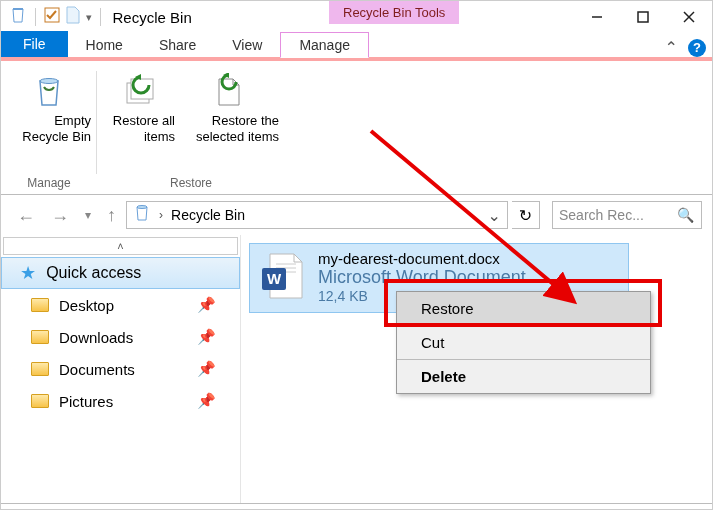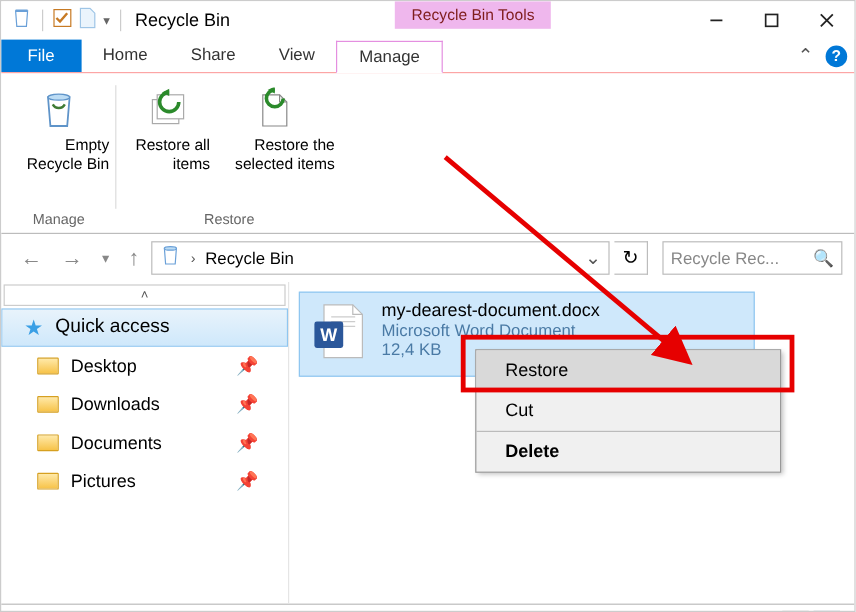--- a/index.html
+++ b/index.html
@@ -4,21 +4,21 @@
 <style>
   * { box-sizing: border-box; margin: 0; padding: 0; font-family: "Segoe UI", Arial, sans-serif; }
   body { background: #fff; width: 713px; height: 510px; overflow: hidden; position: relative; border: 1px solid #ccc; }
   .titlebar { display: flex; align-items: center; height: 32px; background: #fff; padding-left: 8px; }
   .qat { display: flex; align-items: center; gap: 6px; }
   .qat .sep { width: 1px; height: 18px; background: #ccc; margin: 0 2px; }
   .title { margin-left: 10px; font-size: 15px; }
   .contextual { position: absolute; left: 328px; top: 0; background: #efb7ed; color: #7f1d1d; font-size: 13px; padding: 4px 14px; }
   .winctrls { margin-left: auto; display: flex; }
   .winctrls div { width: 46px; height: 32px; display: flex; align-items: center; justify-content: center; font-size: 15px; color: #222; }
-  .tabs { display: flex; height: 28px; border-bottom: 1px solid #fca5a5; position: relative; }
+  .tabs { display: flex; align-items: flex-end; height: 28px; border-bottom: 4px solid #fca5a5; position: relative; }
   .tab { padding: 4px 18px; font-size: 14px; color: #333; cursor: default; }
   .tab.file { background: #0078d7; color: #fff; padding: 5px 22px; }
   .tab.manage { border: 1px solid #e48fe0; border-bottom: 1px solid #fff; background: #fff; position: relative; top: 1px;}
   .tabs .help { margin-left: auto; margin-right: 6px; display:flex; align-items:center; gap:10px;}
   .help-circle { width:18px; height:18px; border-radius:50%; background:#0078d7; color:#fff; font-size:13px; font-weight:bold; display:flex; align-items:center; justify-content:center;}
   .ribbon { display: flex; background: #fff; border-bottom: 1px solid #bcbcbc; height: 134px; padding-top: 6px; }
   .group { display: flex; flex-direction: column; align-items: center; padding: 0 6px; position:relative;}
   .group::after{content:""; position:absolute; right:0; top:4px; bottom:20px; width:1px; background:#ddd;}
   .group:last-child::after{display:none;}
   .group-items { display: flex; gap: 4px; flex:1;}
@@ -170,21 +170,21 @@
           <path d="M4 3h10l-1 13H5z" fill="#fff" stroke="#6aa0d8"></path>
           <ellipse cx="9" cy="3" rx="5" ry="1.5" fill="#bcdcf4" stroke="#6aa0d8"></ellipse>
         </svg>
     </span>
     <span style="color:#555;font-size:12px;">›</span>
     <span class="crumb">Recycle Bin</span>
     <span class="dd">⌄</span>
   </div>
   <div class="refresh">↻</div>
   <div class="search">
-    <span>Recycle Rec...</span>
+    <span>Search Rec...</span>
     <span>🔍</span>
   </div>
 </div>
 
 <div class="content">
   <div class="sidebar">
     <div class="sb-scroll-up">˄</div>
     <div class="sb-item qa">
       <span style="color:#3a9fe5;font-size:18px;">★</span>
       <span>Quick access</span>
@@ -218,21 +218,21 @@
             <path d="M38 4v8h8" fill="none" stroke="#bbb"></path>
             <line x1="20" y1="14" x2="40" y2="14" stroke="#ccc"></line>
             <line x1="20" y1="18" x2="40" y2="18" stroke="#ccc"></line>
             <line x1="20" y1="22" x2="40" y2="22" stroke="#ccc"></line>
             <rect x="6" y="18" width="24" height="22" rx="2" fill="#2b579a"></rect>
             <text x="18" y="34" font-size="15" font-weight="bold" fill="#fff" text-anchor="middle">W</text>
           </svg>
       </span>
       <div>
         <div style="font-size:15px;">my-dearest-document.docx</div>
-        <div style="font-size:14px;color:#4a7aa5;">Microsoft Word Document</div>
+        <div style="font-size:18px;color:#4a7aa5;">Microsoft Word Document</div>
         <div style="font-size:14px;color:#4a7aa5;">12,4 KB</div>
       </div>
     </div>
   </div>
 </div>
 
 <div class="status">
   <span>1 item</span>
   <span class="sep"></span>
   <span>1 item selected</span>

